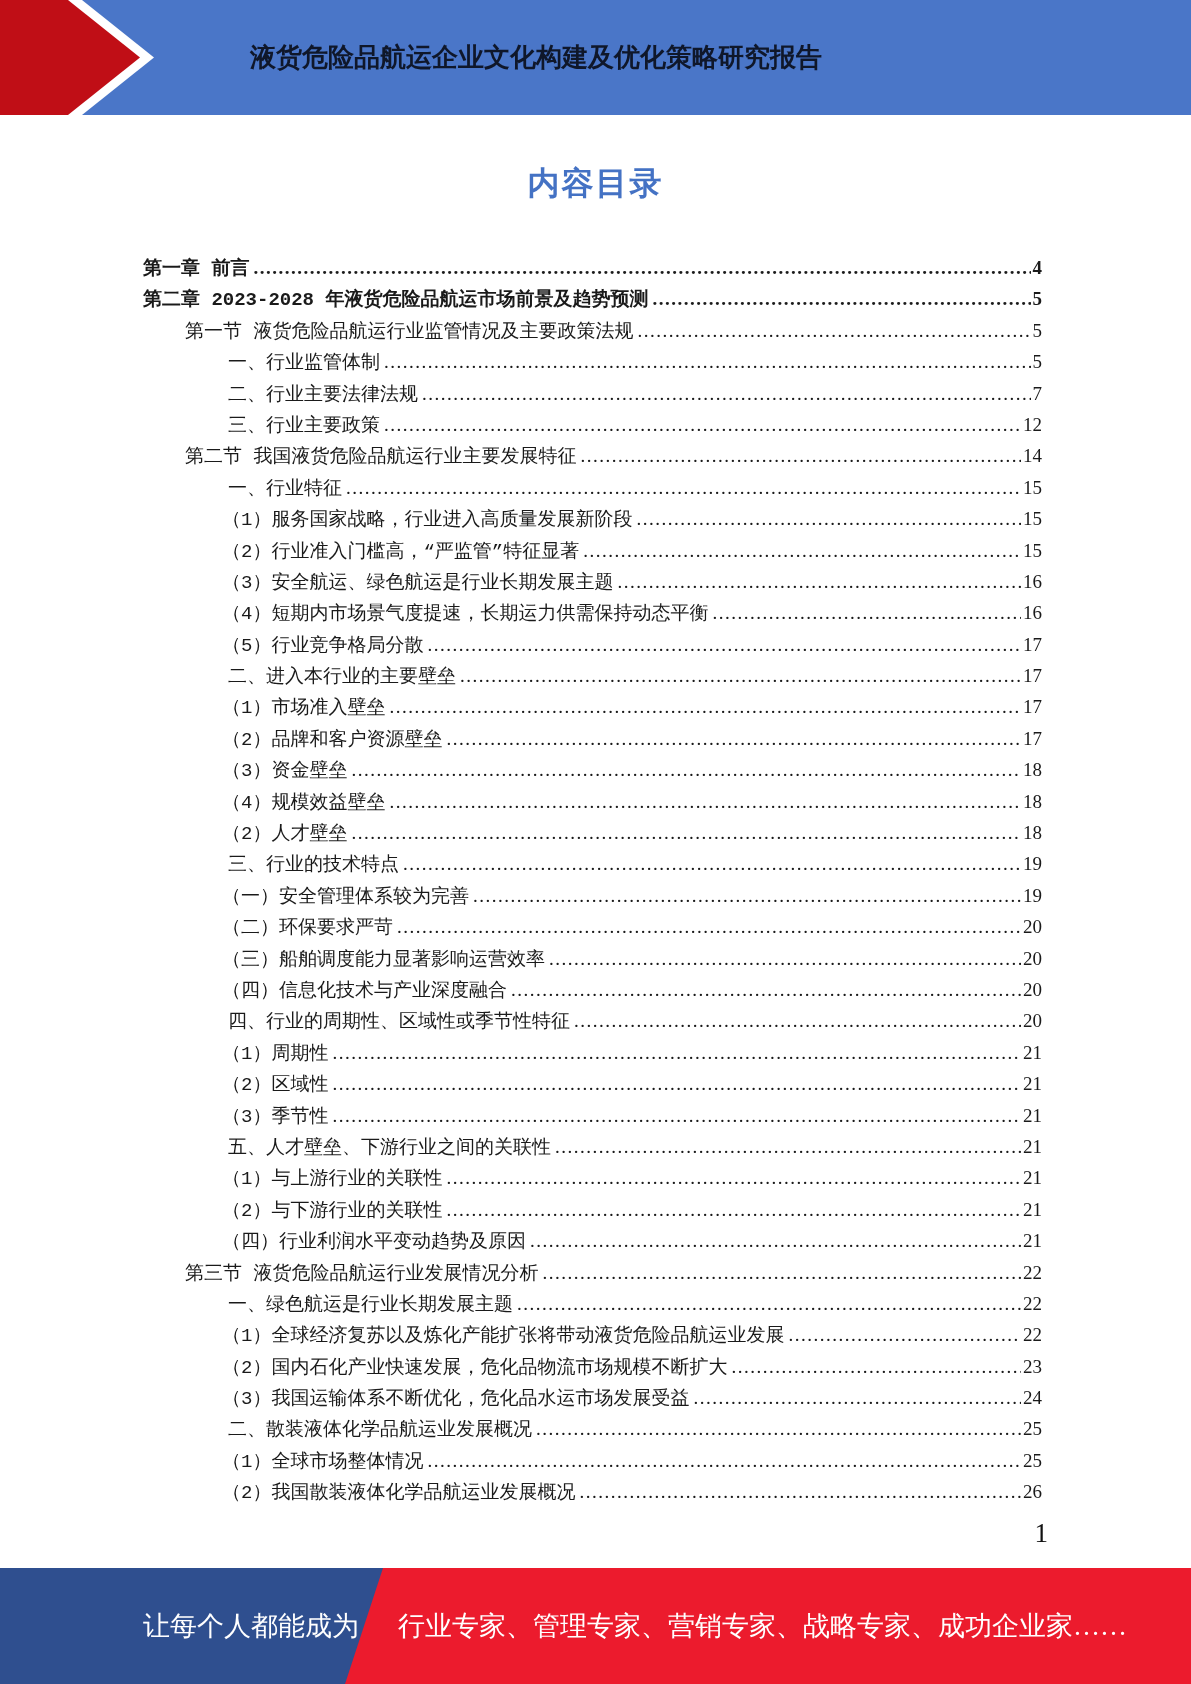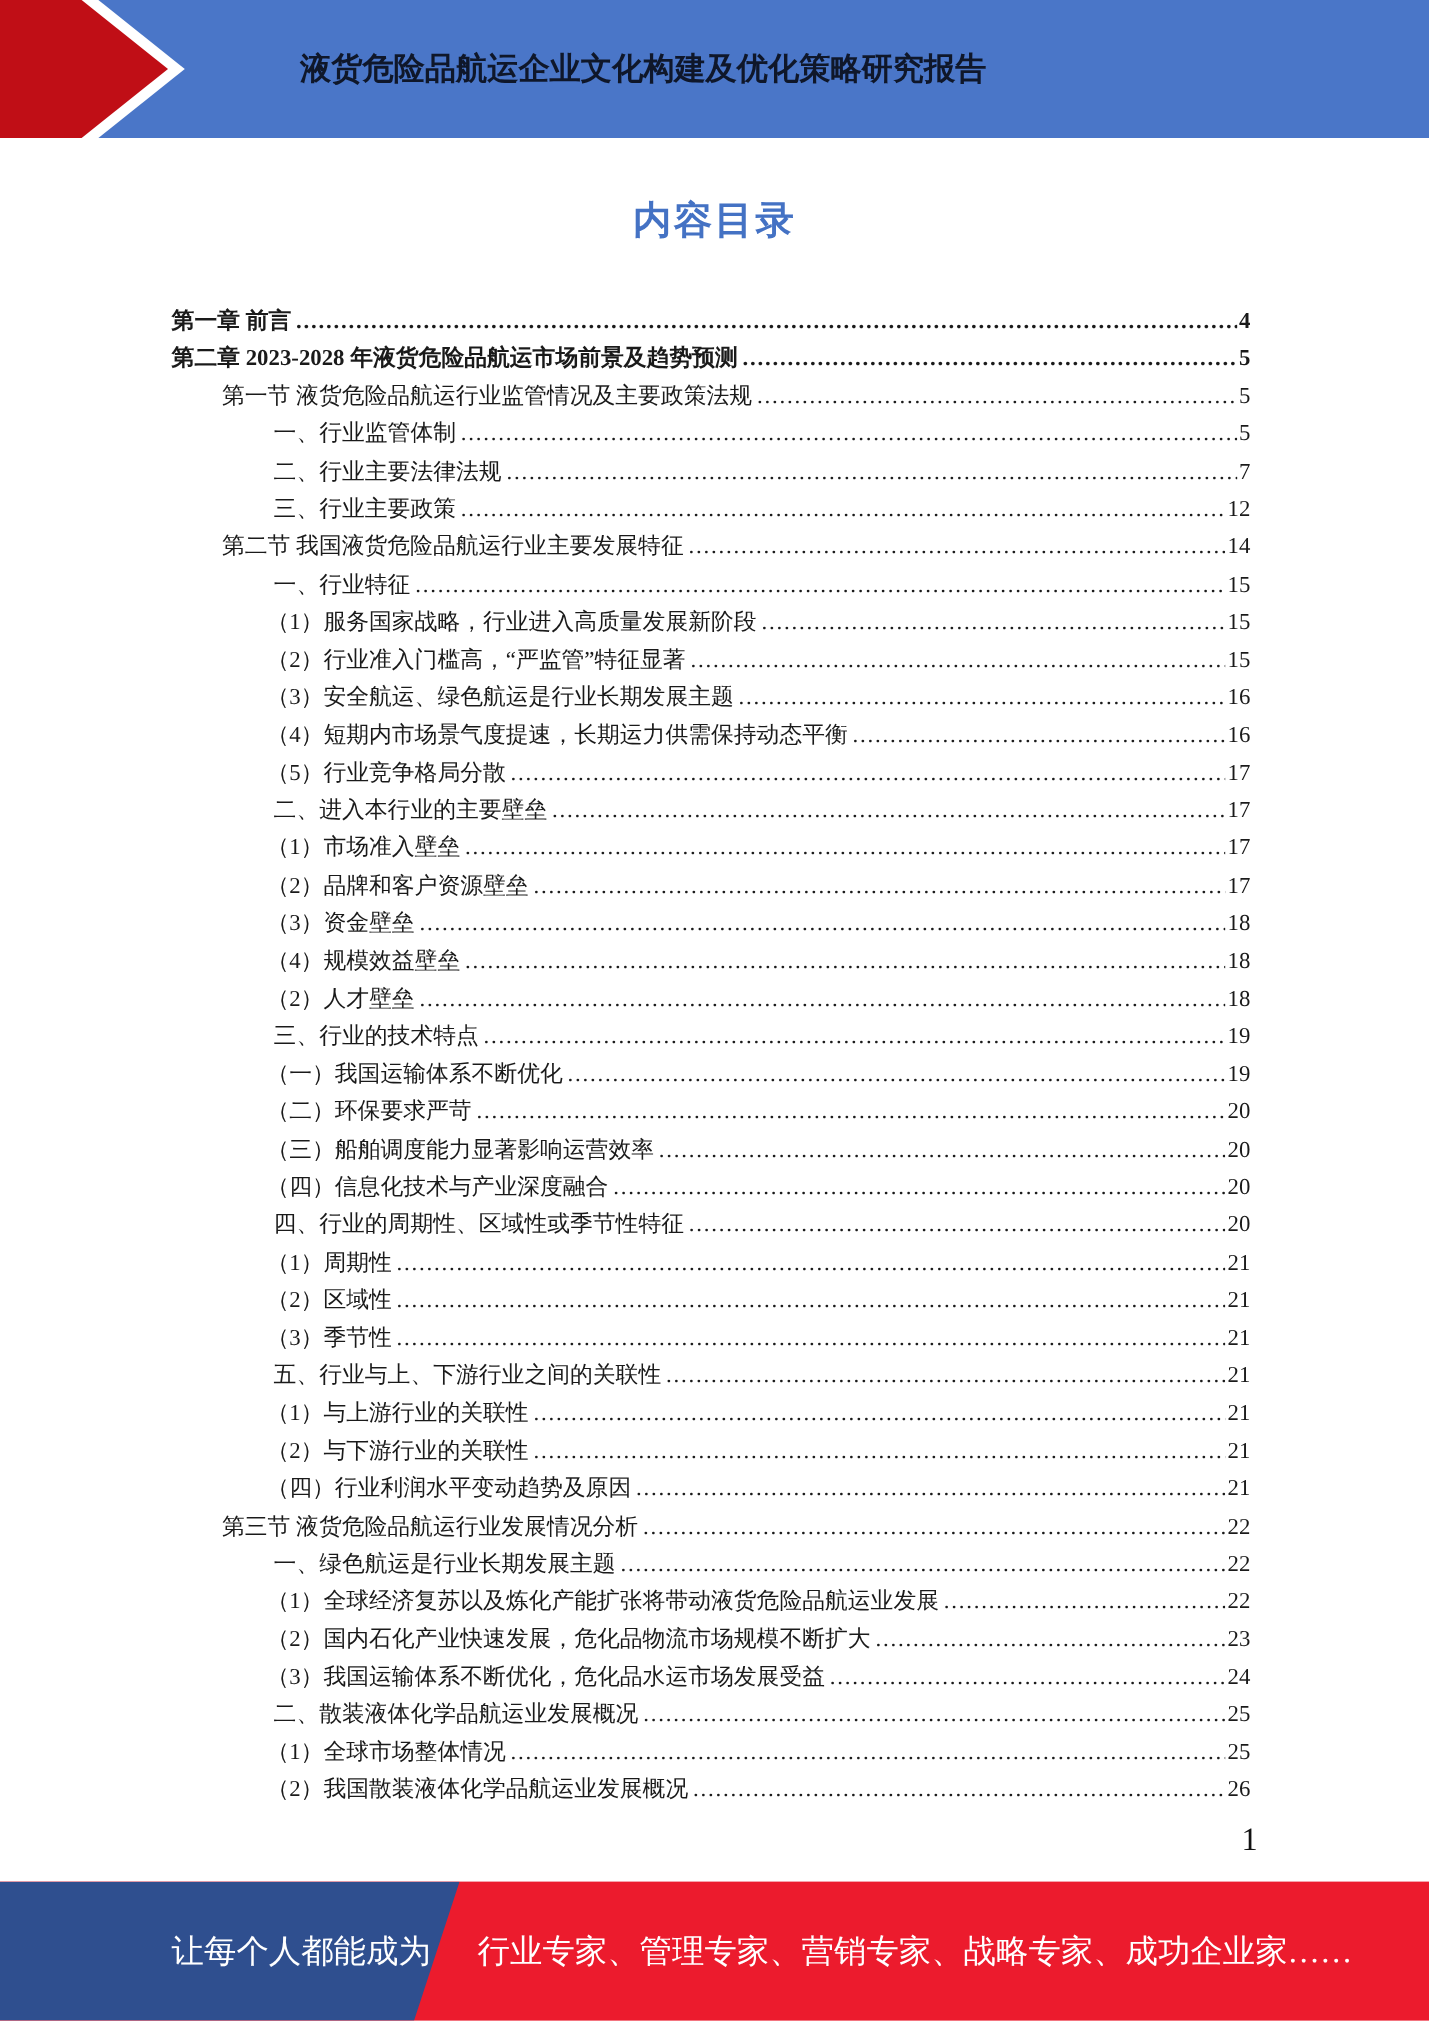--- a/index.html
+++ b/index.html
@@ -63,21 +63,21 @@
     align-items:baseline;
     height:31.4px;
     font-size:19px;
     line-height:31.4px;
     white-space:nowrap;
   }
   .toc-row.bold{font-weight:bold;}
   .toc-row.section{padding-left:42px;}
   .toc-row.sub{padding-left:85px;}
   .toc-row.paren{padding-left:79px;}
-  .toc-label{flex:0 0 auto;}
+  .toc-label{flex:0 0 auto;font-family:Liberation Mono, monospace;}
   .toc-dots{
     flex:1 1 auto;
     overflow:hidden;
     margin:0 2px 0 4px;
     letter-spacing:1.5px;
   }
   .toc-dots::after{
     content:"........................................................................................................................................................................................................";
   }
   .toc-page{flex:0 0 auto;}
@@ -228,21 +228,21 @@
       <span class="toc-label">（2）人才壁垒</span>
       <span class="toc-dots"></span>
       <span class="toc-page">18</span>
     </div>
     <div class="toc-row sub">
       <span class="toc-label">三、行业的技术特点</span>
       <span class="toc-dots"></span>
       <span class="toc-page">19</span>
     </div>
     <div class="toc-row paren">
-      <span class="toc-label">（一）我国运输体系不断优化</span>
+      <span class="toc-label">（一）安全管理体系较为完善</span>
       <span class="toc-dots"></span>
       <span class="toc-page">19</span>
     </div>
     <div class="toc-row paren">
       <span class="toc-label">（二）环保要求严苛</span>
       <span class="toc-dots"></span>
       <span class="toc-page">20</span>
     </div>
     <div class="toc-row paren">
       <span class="toc-label">（三）船舶调度能力显著影响运营效率</span>
@@ -268,21 +268,21 @@
       <span class="toc-label">（2）区域性</span>
       <span class="toc-dots"></span>
       <span class="toc-page">21</span>
     </div>
     <div class="toc-row paren">
       <span class="toc-label">（3）季节性</span>
       <span class="toc-dots"></span>
       <span class="toc-page">21</span>
     </div>
     <div class="toc-row sub">
-      <span class="toc-label">五、行业与上、下游行业之间的关联性</span>
+      <span class="toc-label">五、人才壁垒、下游行业之间的关联性</span>
       <span class="toc-dots"></span>
       <span class="toc-page">21</span>
     </div>
     <div class="toc-row paren">
       <span class="toc-label">（1）与上游行业的关联性</span>
       <span class="toc-dots"></span>
       <span class="toc-page">21</span>
     </div>
     <div class="toc-row paren">
       <span class="toc-label">（2）与下游行业的关联性</span>

